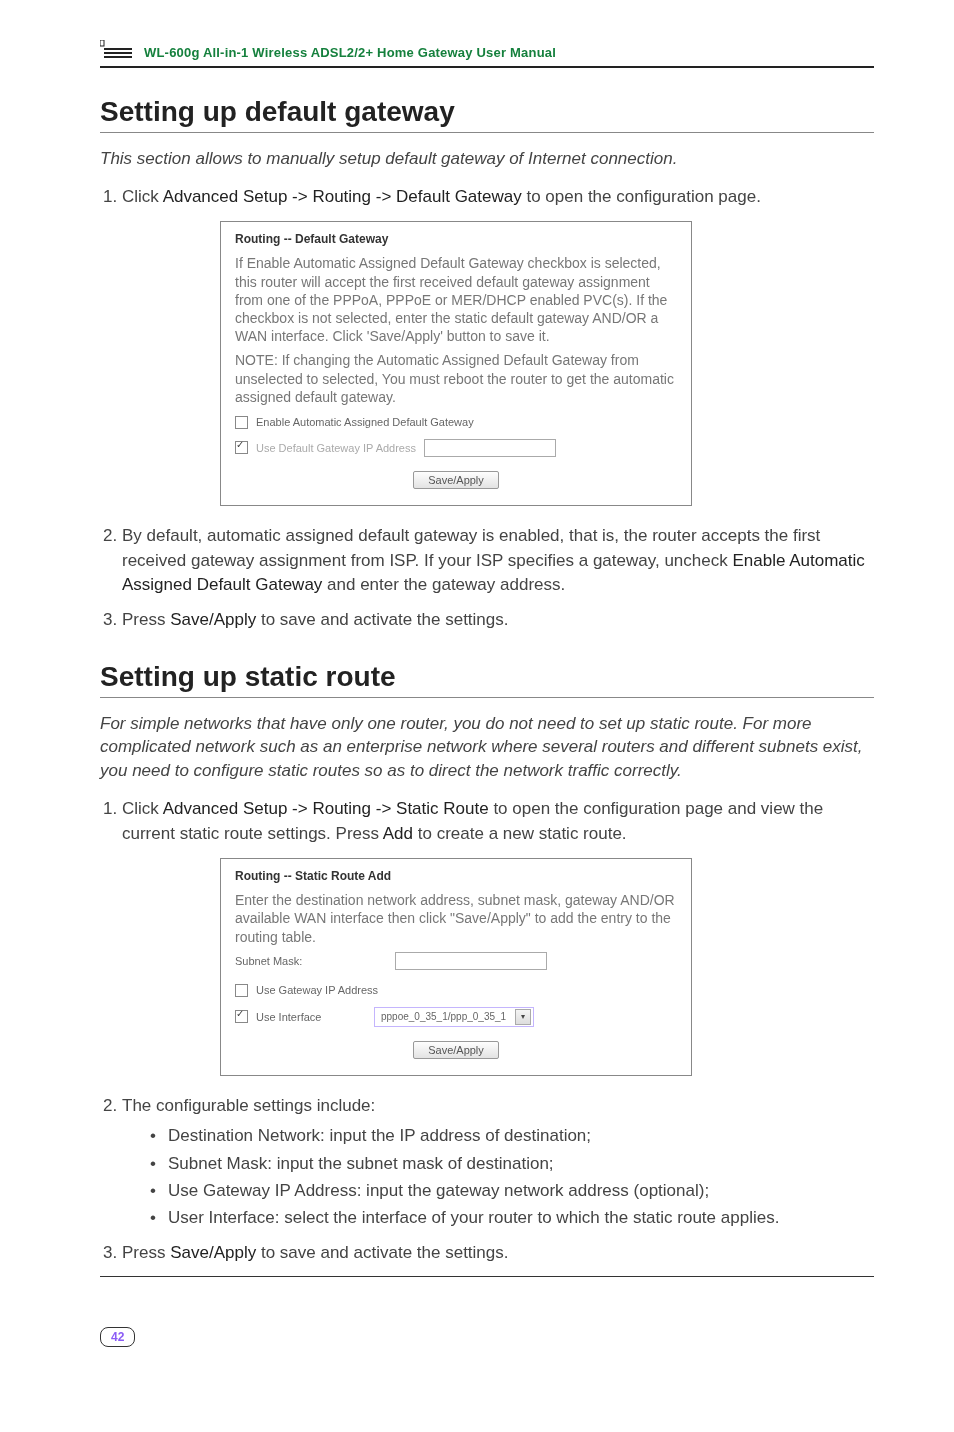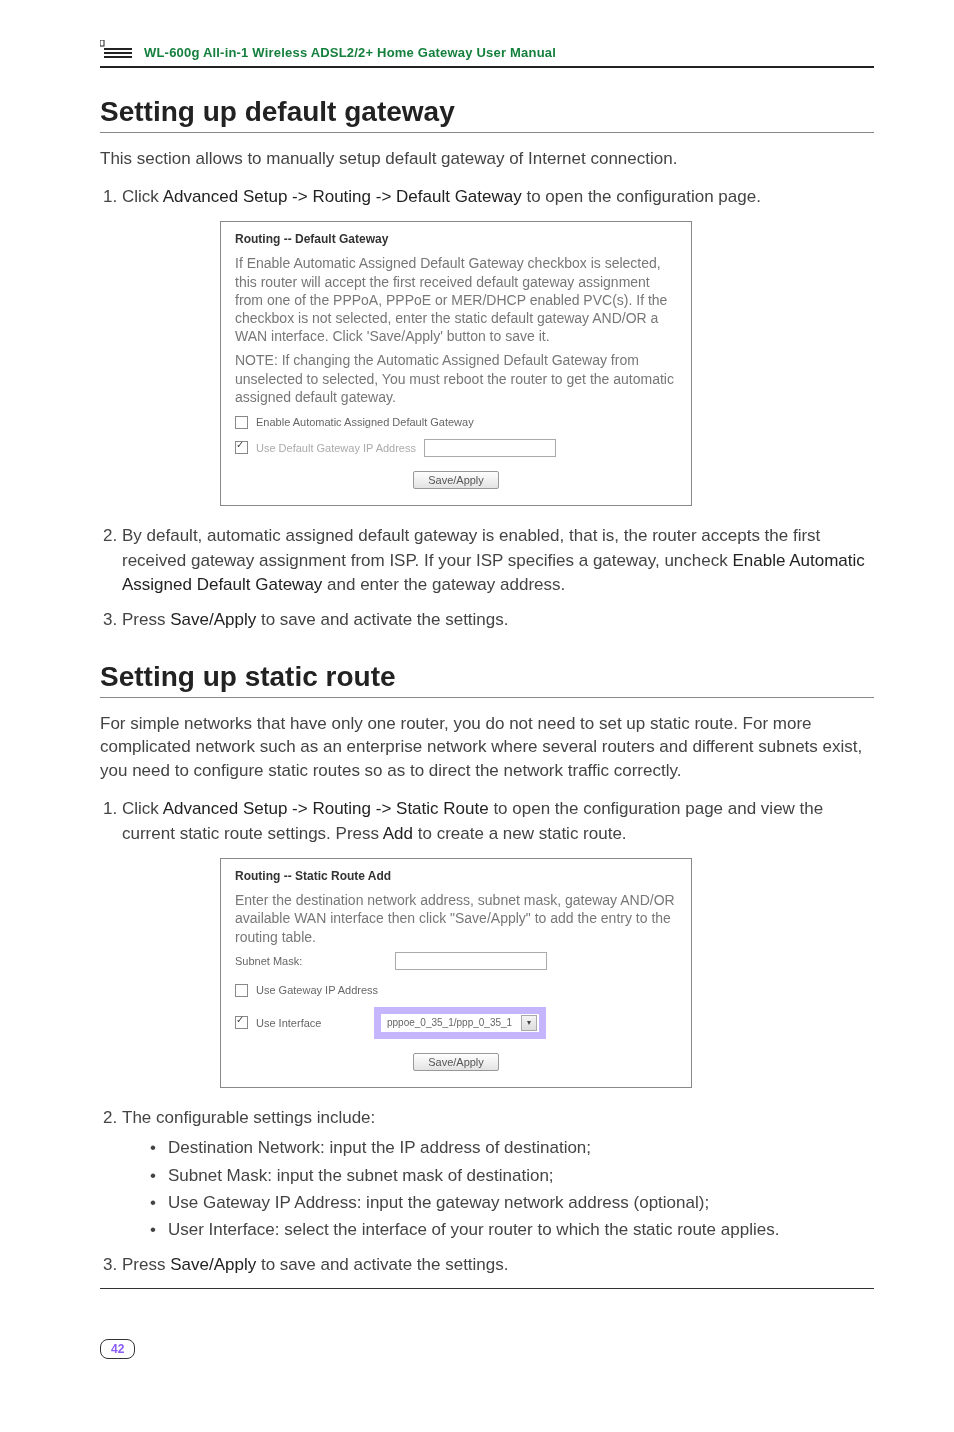--- a/index.html
+++ b/index.html
@@ -40,20 +40,21 @@
     color: #222;
     margin: 28px 0 8px 0;
     border-bottom: 1px solid #888;
     padding-bottom: 4px;
   }
   p.body {
     font-size: 17px;
     color: #444;
     margin: 14px 0;
     line-height: 1.4;
+    font-style: italic;
   }
   ol.steps {
     font-size: 17px;
     color: #444;
     padding-left: 22px;
     margin: 10px 0;
   }
   ol.steps > li {
     margin: 10px 0;
     line-height: 1.45;
@@ -131,21 +132,21 @@
     color: #666;
   }
   .ss-input {
     border: 1px solid #aaa;
     height: 16px;
     width: 150px;
     background: #fff;
     display: inline-block;
   }
   .ss-select {
-    border: 7px solid #c4b5fd;
+    border: 1px solid #c4b5fd;
     height: 18px;
     width: 150px;
     background: #fff;
     display: inline-flex;
     align-items: center;
     justify-content: space-between;
     padding: 0 2px 0 6px;
     font-size: 10px;
     color: #666;
   }

